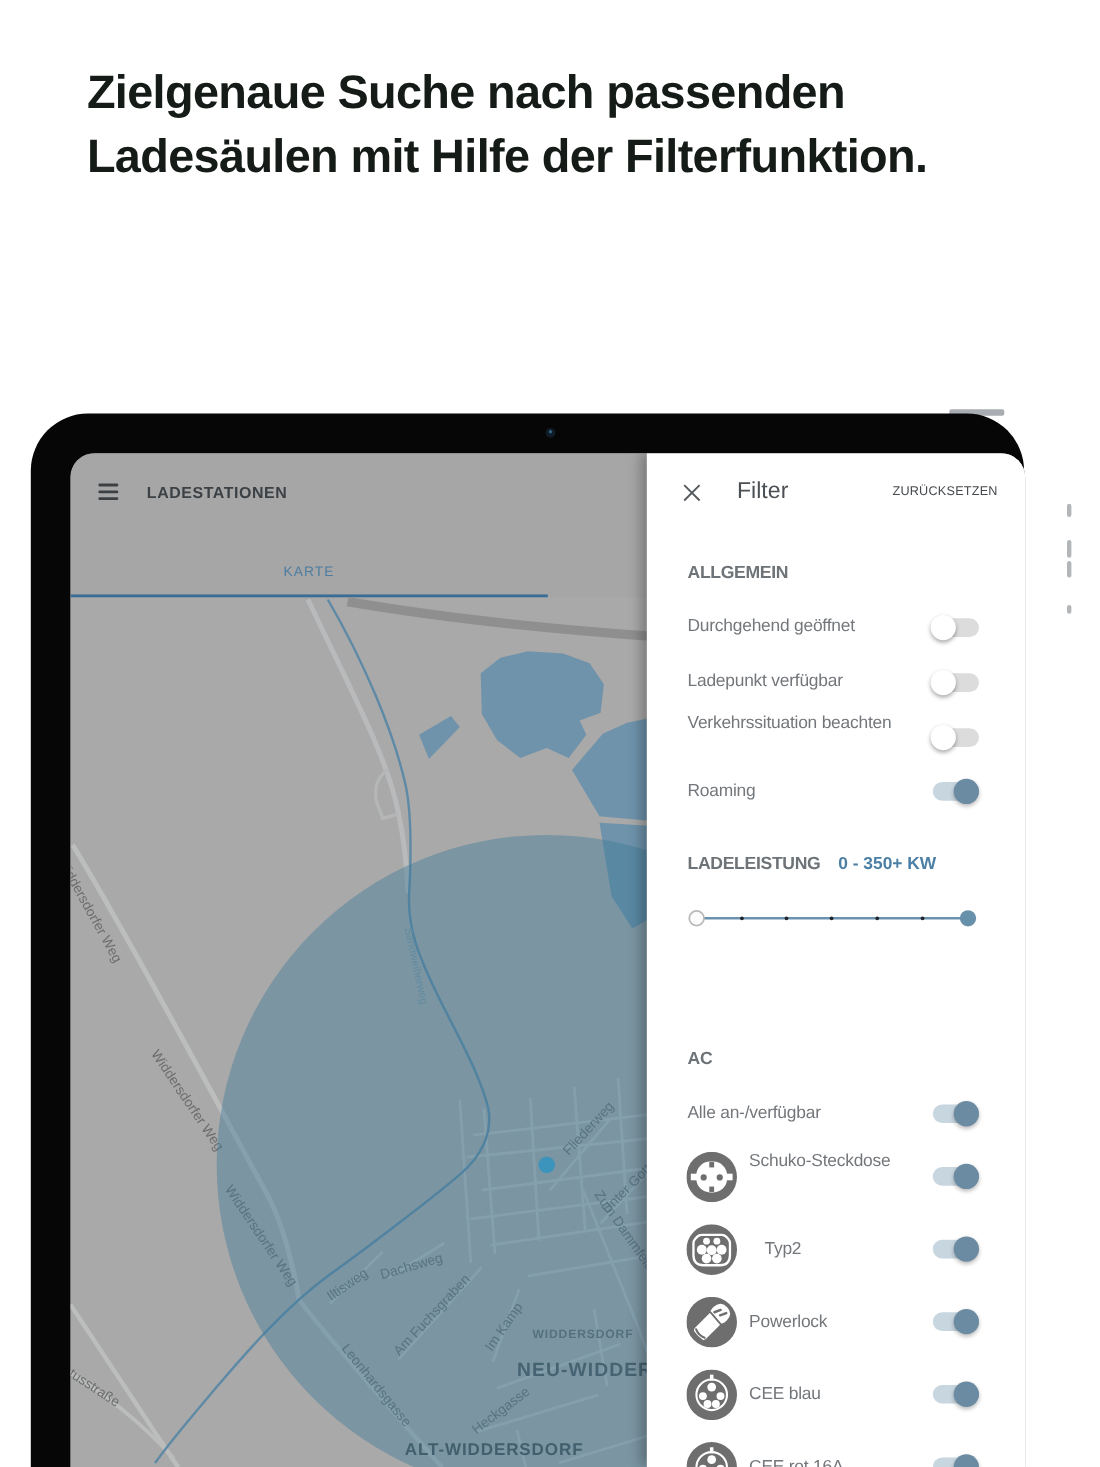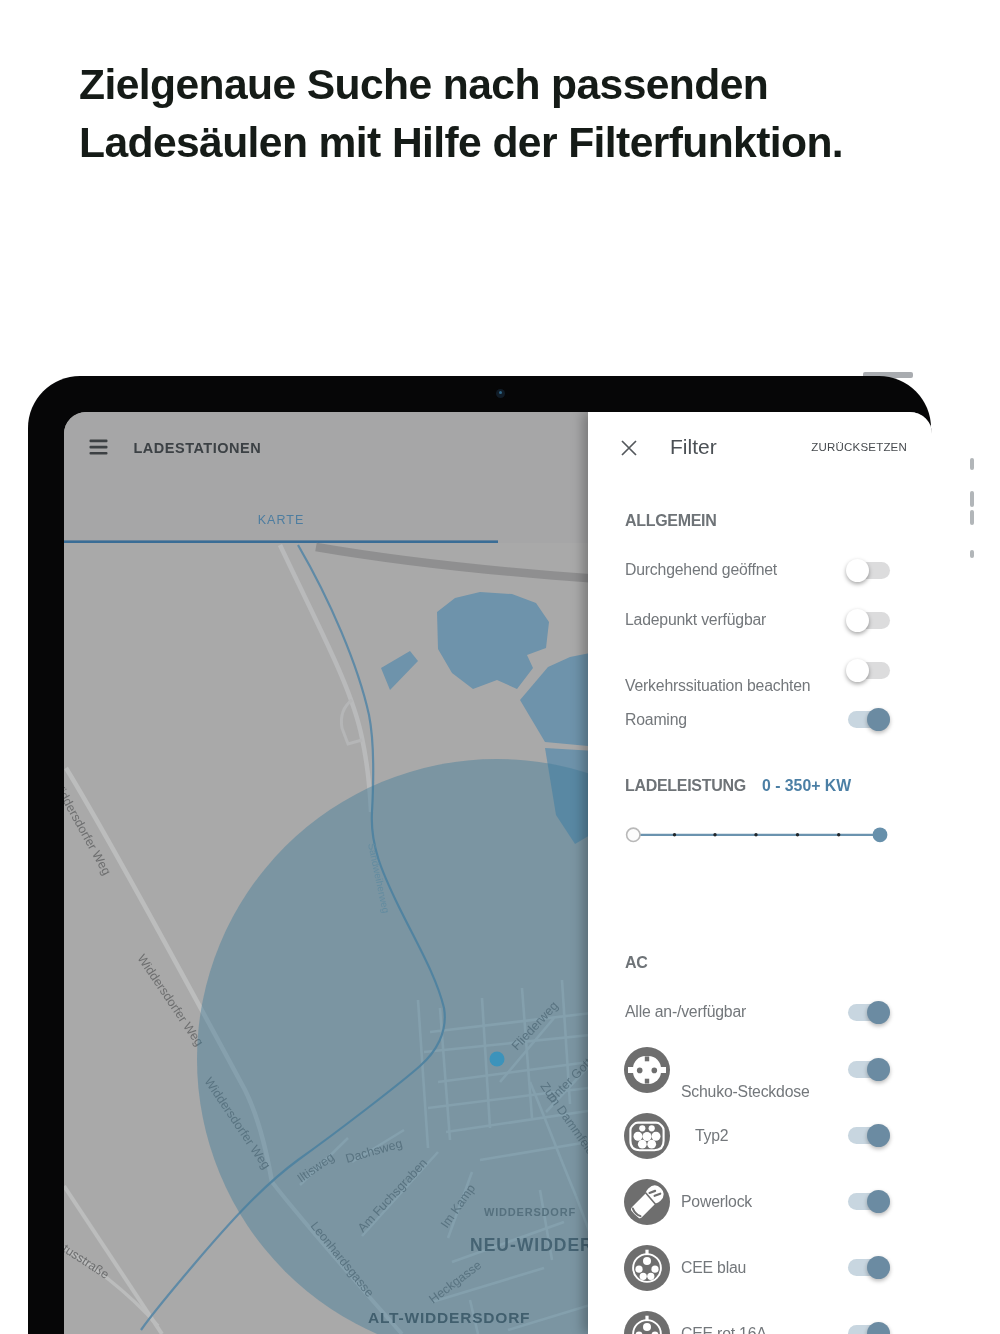--- a/index.html
+++ b/index.html
@@ -187,21 +187,21 @@
 <div class="toggle off" style="top:149.5px;">
             <div class="knob"></div>
           </div>
 
 <div class="plabel" style="top:198px; line-height:20px;">Ladepunkt verfügbar</div>
 
 <div class="toggle off" style="top:199.5px;">
             <div class="knob"></div>
           </div>
 
-<div class="plabel" style="top:264px; line-height:20px;">Verkehrssituation beachten</div>
+<div class="plabel" style="top:236px; line-height:20px;">Verkehrssituation beachten</div>
 
 <div class="toggle off" style="top:249.5px;">
             <div class="knob"></div>
           </div>
 
 <div class="plabel" style="top:297.5px; line-height:20px;">Roaming</div>
 
 <div class="toggle on" style="top:299px;">
             <div class="knob"></div>
           </div>
@@ -236,21 +236,21 @@
   <circle cx="23" cy="23" r="23" fill="#6e6e6e"></circle>
   <rect x="9" y="9" width="28" height="28" rx="12.5" fill="#ffffff"></rect>
   <rect x="4" y="20" width="6" height="6" fill="#ffffff"></rect>
   <rect x="36" y="20" width="6" height="6" fill="#ffffff"></rect>
   <rect x="20.8" y="9.4" width="4.4" height="4.9" fill="#6e6e6e"></rect>
   <rect x="20.8" y="31.7" width="4.4" height="4.9" fill="#6e6e6e"></rect>
   <circle cx="15.7" cy="23.4" r="2.8" fill="#6e6e6e"></circle>
   <circle cx="30.3" cy="23.4" r="2.8" fill="#6e6e6e"></circle>
 </svg>
 
-<div class="plabel" style="left:93px; top:670px; line-height:20px;">Schuko-Steckdose</div>
+<div class="plabel" style="left:93px; top:634px; line-height:20px;">Schuko-Steckdose</div>
 
 <div class="toggle on" style="top:649px;">
             <div class="knob"></div>
           </div>
 
 <svg class="icon" style="top:700.5px;" width="46" height="46" viewBox="0 0 46 46">
   <circle cx="23" cy="23" r="23" fill="#6e6e6e"></circle>
   <g transform="translate(23,23)">
     <path d="M-9,-13.4 H9 Q11.6,-13.4 13.3,-11.6 L15.1,-9.7 Q16.6,-8.1 16.6,-5.6 V4.8 Q16.6,14.2 7.4,14.2 H-7.4 Q-16.6,14.2 -16.6,4.8 V-5.6 Q-16.6,-8.1 -15.1,-9.7 L-13.3,-11.6 Q-11.6,-13.4 -9,-13.4 Z" fill="none" stroke="#ffffff" stroke-width="2.1"></path>
     <g fill="#ffffff">

